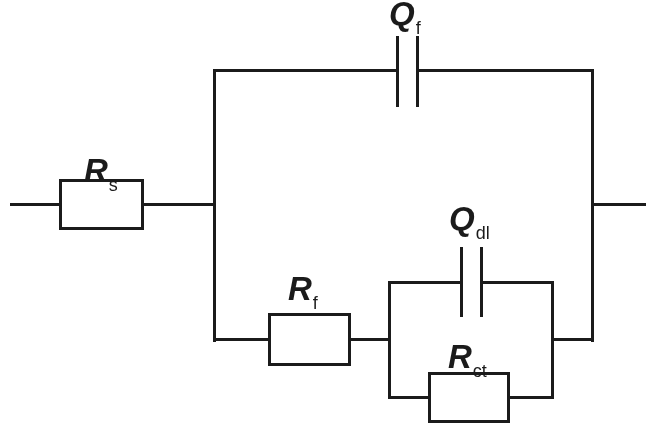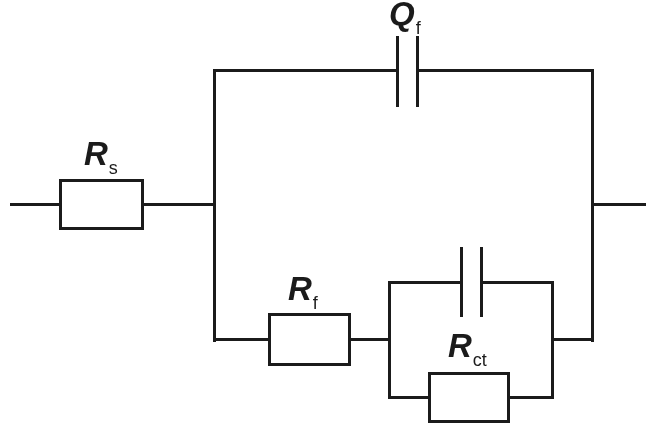--- a/index.html
+++ b/index.html
@@ -66,25 +66,25 @@
   #block-top-left        { left: 388px; top: 281px; width: 73px; }
   #qdl-left-plate        { left: 460px; top: 247px; height: 70px; }
   #qdl-right-plate       { left: 480px; top: 247px; height: 70px; }
   #block-top-right       { left: 483px; top: 281px; width: 71px; }
   #block-right-vertical  { left: 551px; top: 281px; height: 118px; }
   #block-bottom-left     { left: 388px; top: 396px; width: 42px; }
   #resistor-rct          { left: 428px; top: 372px; width: 82px;  height: 51px; }
   #block-bottom-right    { left: 508px; top: 396px; width: 46px; }
   #wire-block-to-node    { left: 551px; top: 338px; width: 43px; }
 
-  #label-rs  { left: 84px;  top: 137px; }
+  #label-rs  { left: 84px;  top: 154px; }
   #label-qf  { left: 389px; top: -3px;  }
   #label-rf  { left: 288px; top: 272px; }
   #label-qdl { left: 449px; top: 202px; }
-  #label-rct { left: 448px; top: 329px; }
+  #label-rct { left: 448px; top: 340px; }
 </style>
 </head>
 <body>
 
 <div class="canvas">
 
   <div class="h-wire" id="wire-input"></div>
   <div class="resistor" id="resistor-rs"></div>
   <div class="comp-label" id="label-rs"><span>R</span><span class="sub">s</span></div>
   <div class="h-wire" id="wire-rs-to-node"></div>
@@ -102,20 +102,21 @@
   <div class="h-wire" id="wire-bottom-branch"></div>
   <div class="resistor" id="resistor-rf"></div>
   <div class="comp-label" id="label-rf"><span>R</span><span class="sub">f</span></div>
   <div class="h-wire" id="wire-rf-to-block"></div>
 
   <div class="v-wire" id="block-left-vertical"></div>
   <div class="h-wire" id="block-top-left"></div>
   <div class="plate" id="qdl-left-plate"></div>
   <div class="plate" id="qdl-right-plate"></div>
   <div class="h-wire" id="block-top-right"></div>
+  <div class="comp-label" id="label-qdl"><span>Q</span><span class="sub">dl</span></div>
 
   <div class="h-wire" id="block-bottom-left"></div>
   <div class="resistor" id="resistor-rct"></div>
   <div class="comp-label" id="label-rct"><span>R</span><span class="sub">ct</span></div>
   <div class="h-wire" id="block-bottom-right"></div>
   <div class="v-wire" id="block-right-vertical"></div>
   <div class="h-wire" id="wire-block-to-node"></div>
 
 </div>
 

